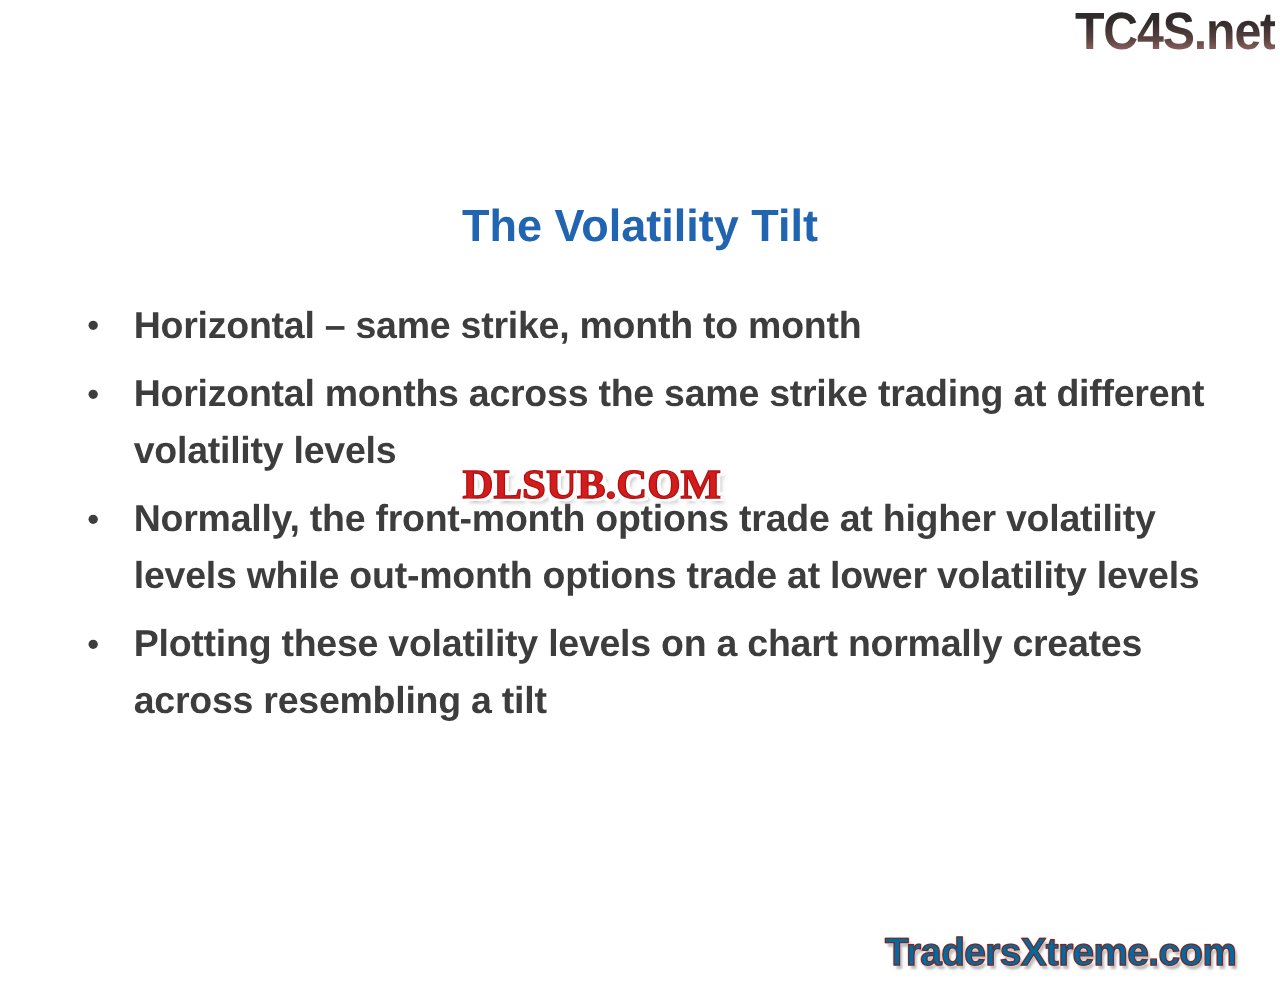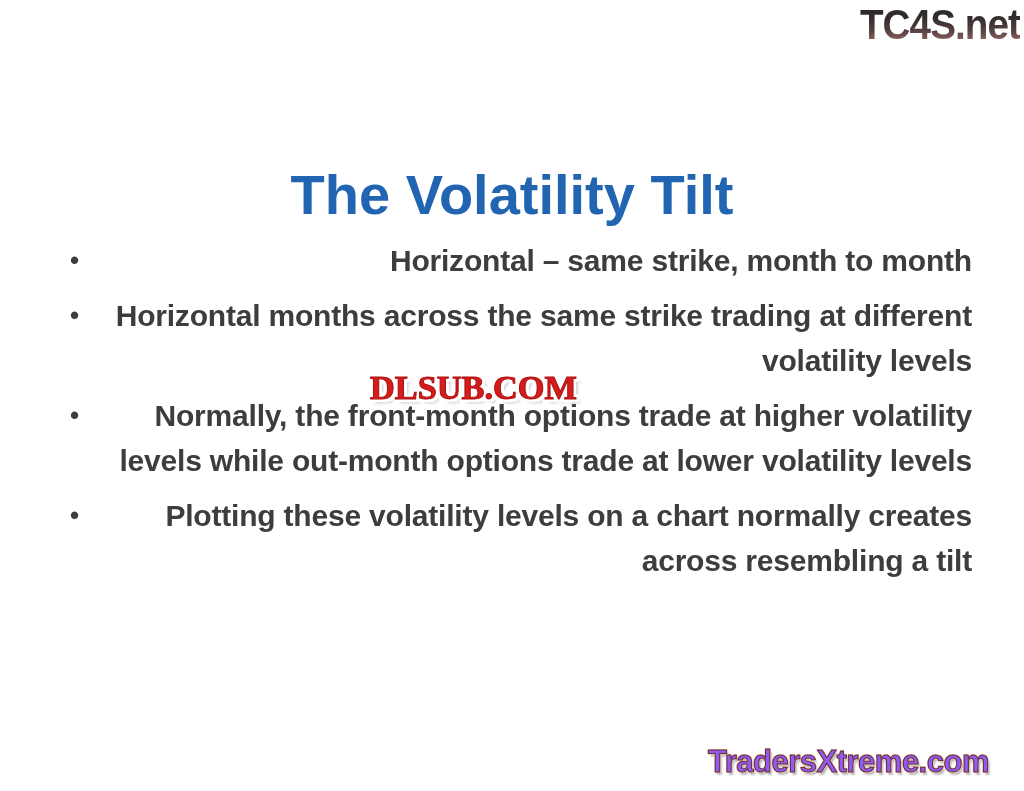--- a/index.html
+++ b/index.html
@@ -45,21 +45,21 @@
   
   #slide-title {
     position: absolute;
     top: 129px;
     left: 0;
     width: 1024px;
     text-align: center;
     color: #2164b2;
     font-family: "Liberation Sans", sans-serif;
     font-weight: bold;
-    font-size: 56px;
+    font-size: 36px;
     line-height: 56px;
     letter-spacing: 0px;
   }
 
   
   #bullet-list {
     position: absolute;
     top: 238px;
     left: 62px;
     width: 910px;
@@ -80,21 +80,21 @@
   }
   .bullet-item:last-child { margin-bottom: 0; }
   .bullet-marker {
     position: absolute;
     left: 8px;
     top: 0;
     font-size: 26px;
     line-height: 45px;
     color: #3d3d3d;
   }
-  .bullet-text { display: block; text-align: right; }
+  .bullet-text { display: block; }
 
   
   #watermark {
     position: absolute;
     left: 370px;
     top: 371px;
     font-family: "Liberation Serif", serif;
     font-weight: bold;
     font-size: 33px;
     line-height: 34px;
@@ -124,21 +124,21 @@
   #tx-logo {
     position: absolute;
     left: 708px;
     top: 744px;
     font-family: "Liberation Sans", sans-serif;
     font-weight: bold;
     font-size: 31px;
     line-height: 36px;
     letter-spacing: -0.5px;
     white-space: nowrap;
-    color: #8b5cf6;
+    color: #0369a1;
     -webkit-text-stroke: 1px #6e2b27;
     text-shadow:
       1px 0 0 #efc6c2,
      -1px 0 0 #efc6c2,
       0 1px 0 #efc6c2,
       0 -1px 0 #efc6c2,
       2px 3px 2px rgba(120,120,120,0.5);
   }
 </style>
 </head>

